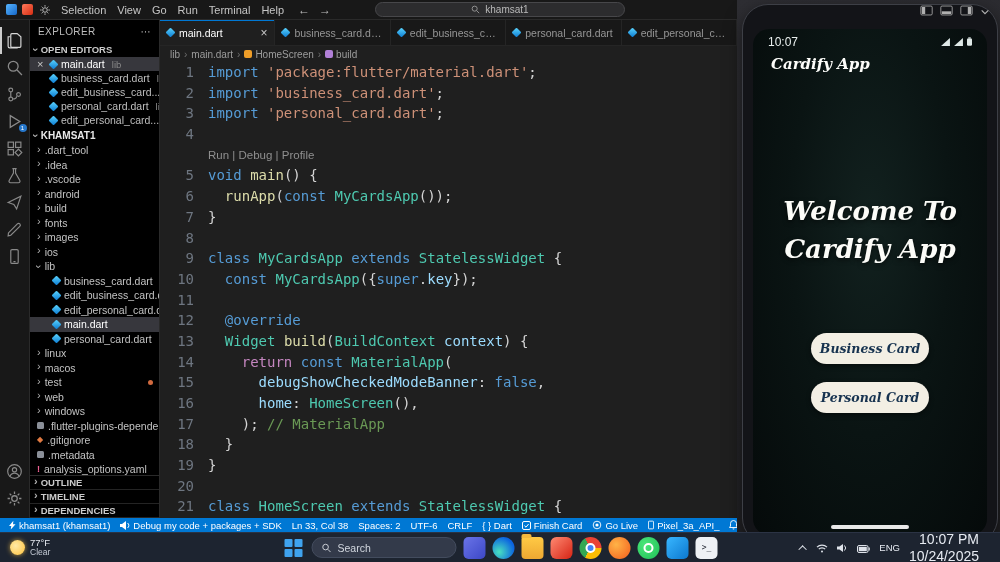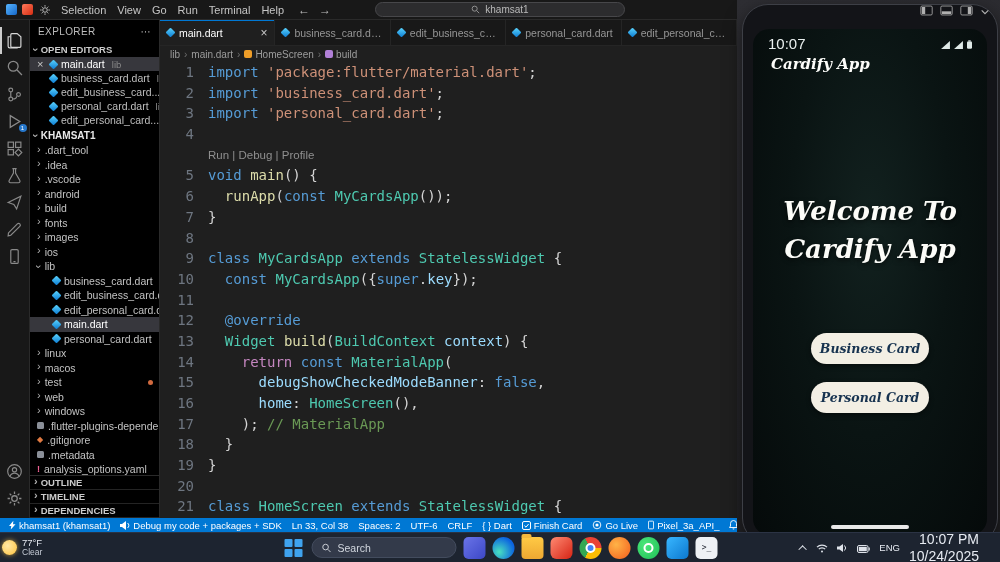--- a/index.html
+++ b/index.html
@@ -87,21 +87,21 @@
   .tok-fn{color:#dcdcaa}.tok-prop{color:#9cdcfe}.tok-com{color:#6a9955}.tok-d{color:#d4d4d4}
 
   
   .rightpane{position:absolute;left:737px;top:0;width:263px;height:532px;
     background:linear-gradient(160deg,#2e2e33,#202023)}
   .phone{position:absolute;left:5px;top:4px;width:256px;height:540px;background:#131418;
     border:1px solid #3d3f46;border-radius:26px;box-shadow:0 6px 18px rgba(0,0,0,.55)}
   .pscreen{position:absolute;left:10px;right:10px;top:24px;bottom:8px;border-radius:16px;overflow:hidden;
     background:radial-gradient(ellipse at 50% 38%,#12211f 0%,#0a1413 48%,#050a0a 100%)}
   .pstatus{position:absolute;top:6px;left:0;right:0;display:flex;align-items:flex-start;
-    padding:0 15px;color:#e9efee;font-size:15px}
+    padding:0 15px;color:#e9efee;font-size:12px}
   .pstatus-icons{margin-left:auto;display:flex;gap:4px;align-items:flex-end}
   .script{font-family:"DejaVu Serif",serif;font-style:italic;font-weight:bold}
   .appbar-title{position:absolute;top:26px;left:18px;color:#fdfdfa;font-size:15px}
   .welcome{position:absolute;top:163px;left:0;right:0;text-align:center;color:#fcfcf8;
     font-size:26px;line-height:38px;text-shadow:0 2px 5px rgba(0,0,0,.6)}
   .pbtn{position:absolute;left:50%;transform:translateX(-50%);width:118px;height:31px;border-radius:17px;
     background:#f3efe4;color:#16324f;font-size:12.5px;display:flex;align-items:center;justify-content:center;
     box-shadow:0 2px 5px rgba(0,0,0,.45)}
   .pbtn.b1{top:304px}.pbtn.b2{top:353px}
   .gesture{position:absolute;bottom:6px;left:50%;transform:translateX(-50%);width:78px;height:4px;
@@ -110,21 +110,21 @@
   
   .statusbar{position:absolute;left:0;top:518px;width:737px;height:14px;background:#0078d4;color:#fff;
     display:flex;align-items:center;font-size:9.5px;padding:0 4px;overflow:hidden}
   .sb-item{display:flex;align-items:center;gap:3px;padding:0 5px;white-space:nowrap}
   .sb-spacer{flex:1}
   .sic{display:inline-flex;align-items:center}
 
   
   .taskbar{position:absolute;left:0;top:532px;width:1000px;height:30px;background:#1d2430;
     border-top:1px solid #2b3344;display:flex;align-items:center;color:#e7ebf2}
-  .weather{display:flex;align-items:center;gap:5px;padding:0 2px}
+  .weather{display:flex;align-items:center;gap:5px;padding:0 10px}
   .sun{width:15px;height:15px;border-radius:50%;background:radial-gradient(circle at 38% 38%,#ffe9a6,#ffc23c);
     box-shadow:0 0 5px rgba(255,200,70,.7)}
   .weather-text{display:flex;flex-direction:column;line-height:1.05}
   .weather-temp{font-size:9.5px}
   .weather-desc{font-size:8.5px;color:#c6ccd6}
   .tb-center{position:absolute;left:50%;transform:translateX(-50%);display:flex;align-items:center;gap:7px}
   .start{width:22px;height:22px;display:grid;grid-template-columns:8px 8px;grid-template-rows:8px 8px;
     gap:2px;align-content:center;justify-content:center}
   .start span{background:#3fa3ef;border-radius:1px}
   .search-pill{width:145px;height:21px;background:#333a4a;border:1px solid #434c5e;border-radius:11px;

